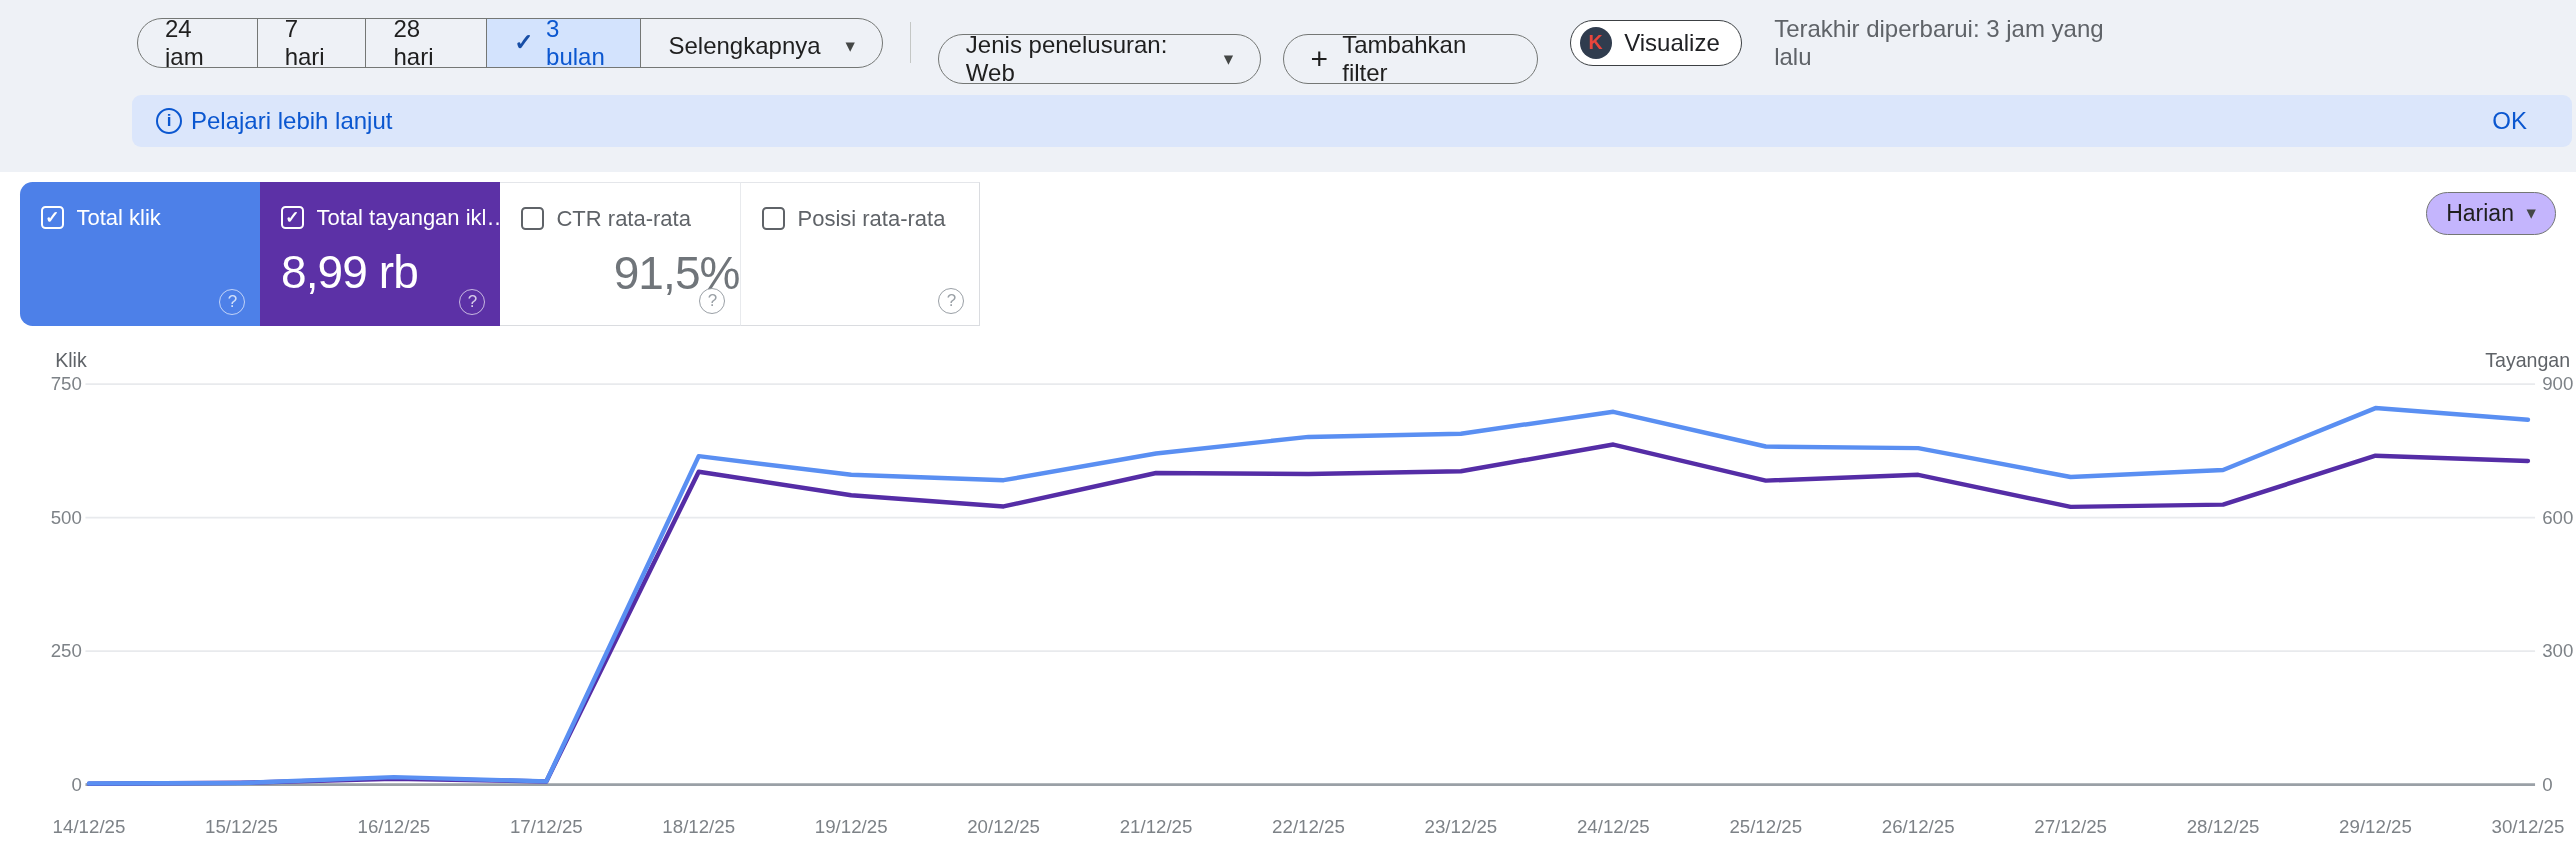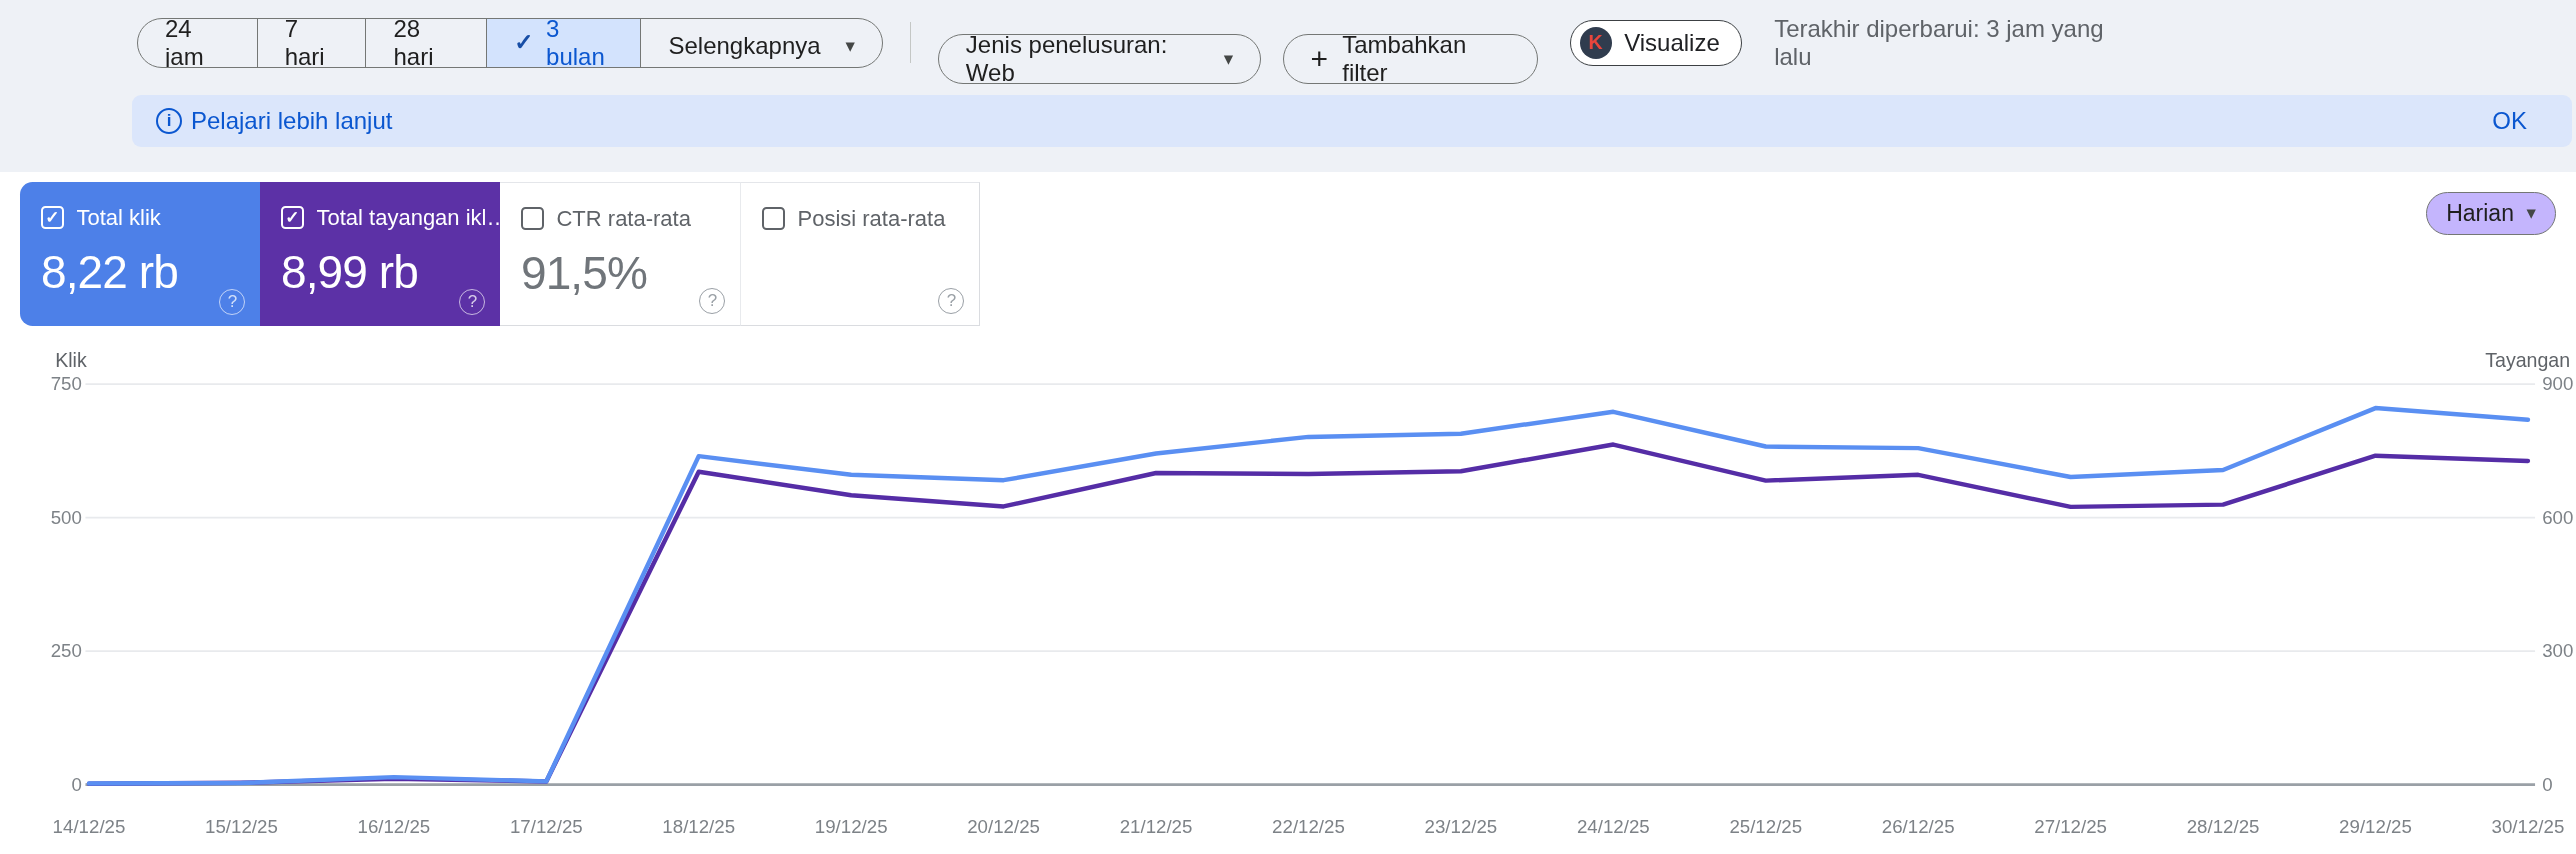--- a/index.html
+++ b/index.html
@@ -46,21 +46,21 @@
 
   
   .panel { position:absolute; left:0; top:172px; width:2576px; height:683px; background:#fff; }
 
   
   .cards { position:absolute; left:19.6px; top:9.8px; display:flex; height:144px; }
   .card { width:240px; height:144px; position:relative; padding:23px 0 0 21.4px; cursor:pointer; }
   .card.blue { background:#4d80e8; border-radius:12.5px 0 0 12.5px; }
   .card.purple { background:#5c31a6; }
   .card.white { background:#fff; border-top:0.9px solid #e4e6ea; border-bottom:0.9px solid #dadce0; }
-  .card.white.first { border-left:none; }
+  .card.white.first { border-left:none;text-align:right; }
   .card.white.last { border-right:0.9px solid #dadce0; border-left:0.9px solid #e8eaed; }
   .card-label-row { display:flex; align-items:center; gap:12.5px; white-space:nowrap; overflow:hidden; }
   .cbx { width:23px; height:23px; border-radius:4.5px; flex:0 0 auto;
     display:flex; align-items:center; justify-content:center; font-size:17px; font-weight:700; }
   .cbx.on-color { border:2.2px solid #fff; color:#fff; }
   .cbx.off { border:2.2px solid #5f6368; color:transparent; }
   .card-label { font-size:22px; }
   .card.blue .card-label, .card.purple .card-label { color:#fff; }
   .card.white .card-label { color:#5f6368; }
   .card-value { font-size:46px; letter-spacing:-0.9px; margin-top:14.2px; }
@@ -135,21 +135,20 @@
   </div>
 
   <div class="panel">
 
     <div class="cards">
       <div class="card blue">
         <div class="card-label-row">
           <span class="cbx on-color">✓</span>
           <span class="card-label">Total klik</span>
         </div>
-        <div class="card-value">8,22 rb</div>
         <span class="help-icon">?</span>
       </div>
 
       <div class="card purple">
         <div class="card-label-row">
           <span class="cbx on-color">✓</span>
           <span class="card-label">Total tayangan ikl…</span>
         </div>
         <div class="card-value">8,99 rb</div>
         <span class="help-icon">?</span>

